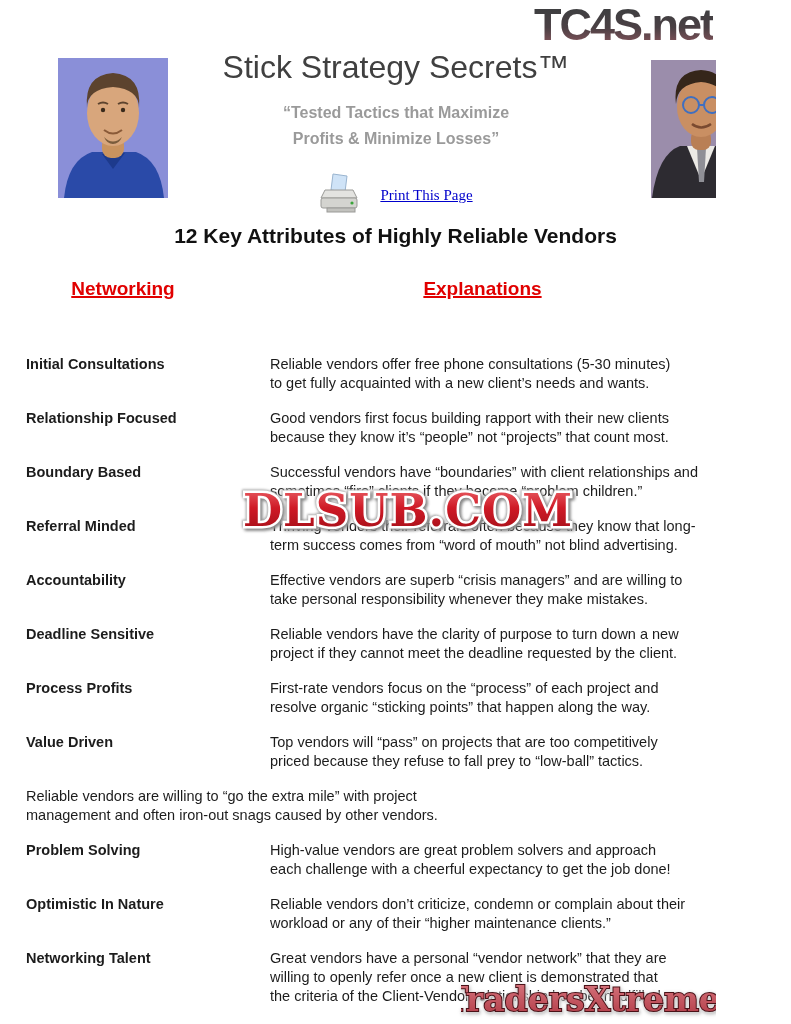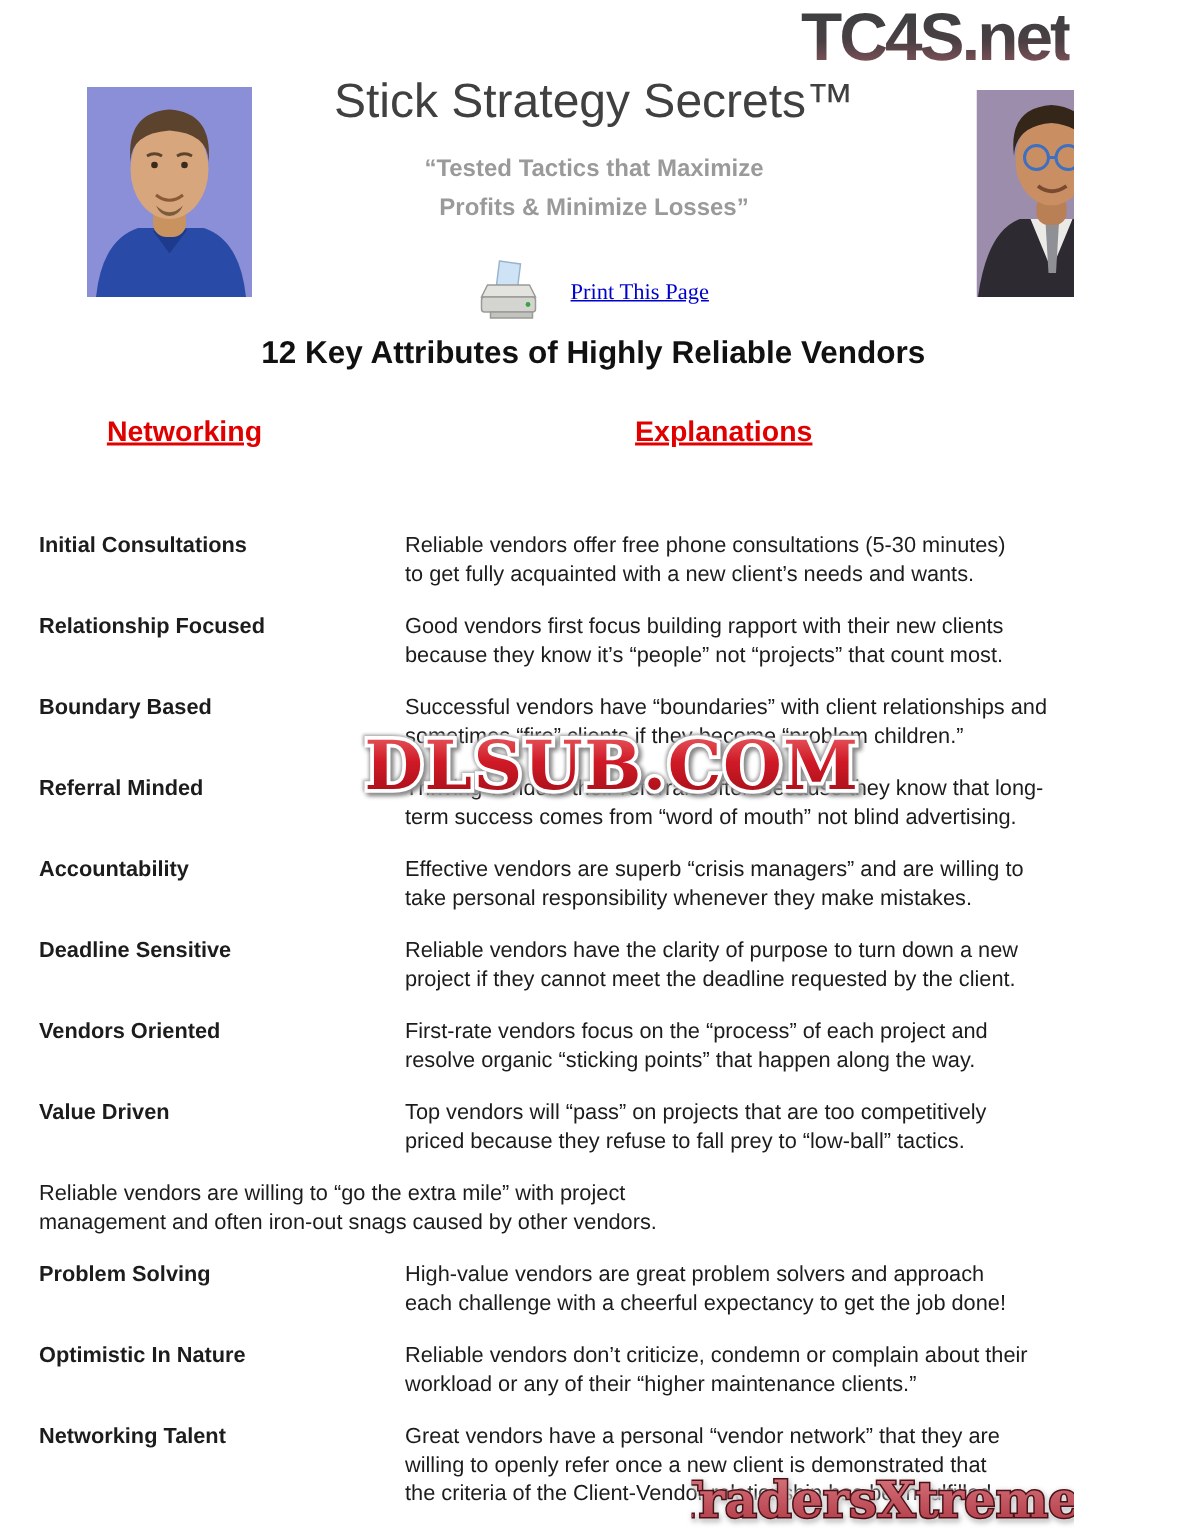--- a/index.html
+++ b/index.html
@@ -169,21 +169,21 @@
       <div class="attr">Accountability</div>
       <div class="expl">Effective vendors are superb “crisis managers” and are willing to
 take personal responsibility whenever they make mistakes.</div>
     </div>
     <div class="row">
       <div class="attr">Deadline Sensitive</div>
       <div class="expl">Reliable vendors have the clarity of purpose to turn down a new
 project if they cannot meet the deadline requested by the client.</div>
     </div>
     <div class="row">
-      <div class="attr">Vendors Oriented</div>
+      <div class="attr">Process Profits</div>
       <div class="expl">First-rate vendors focus on the “process” of each project and
 resolve organic “sticking points” that happen along the way.</div>
     </div>
     <div class="row">
       <div class="attr">Value Driven</div>
       <div class="expl">Top vendors will “pass” on projects that are too competitively
 priced because they refuse to fall prey to “low-ball” tactics.</div>
     </div>
     <div class="row">
       <div class="expl">Reliable vendors are willing to “go the extra mile” with project

